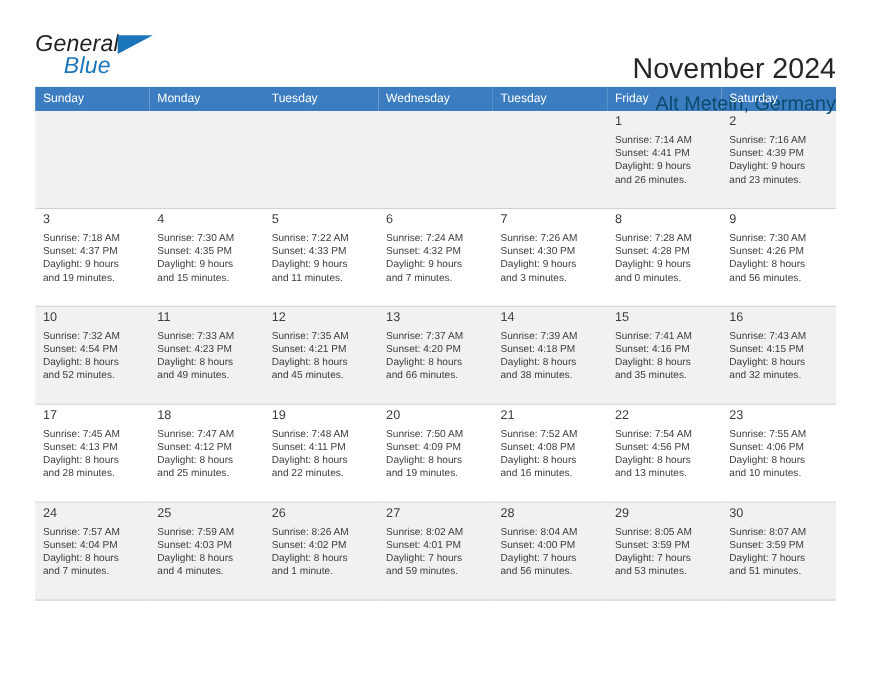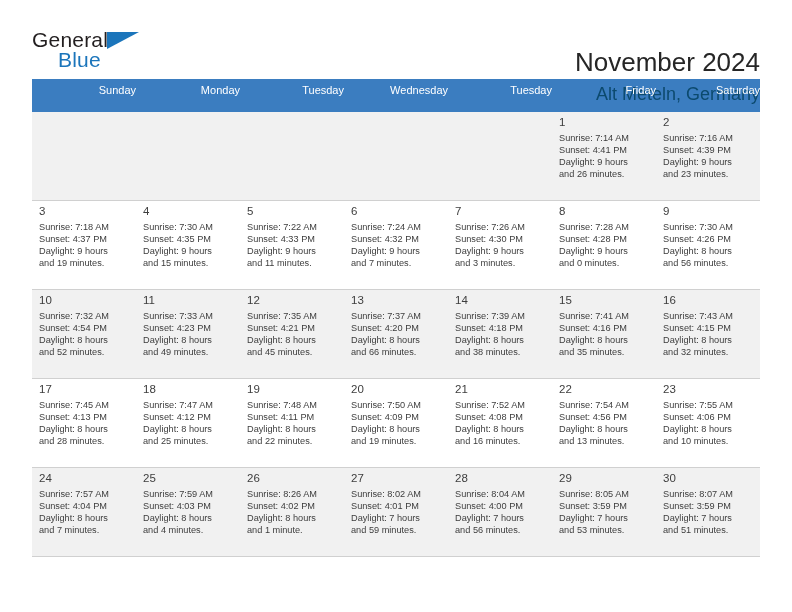--- a/index.html
+++ b/index.html
@@ -29,20 +29,21 @@
     justify-content: space-between;
     padding-top: 26px;
     height: 74px;
     box-sizing: border-box;
   }
   .logo {
     position: relative;
     width: 110px;
     height: 48px;
     flex: 0 0 auto;
+    font-style: italic;
   }
   .logo-general {
     position: absolute;
     left: 0;
     top: 2px;
     font-size: 21px;
     letter-spacing: 0.2px;
     color: #231f20;
     font-family: "Liberation Sans", sans-serif;
   }
@@ -90,22 +91,22 @@
     width: 728px;
     border-collapse: collapse;
     table-layout: fixed;
     margin-top: 5px;
   }
   .calendar th {
     background: #3b7dc0;
     color: #ffffff;
     font-size: 11px;
     font-weight: normal;
-    text-align: right;
-    padding: 5px 0 16px 7px;
+    text-align: left;
+    padding: 5px 0 5px 7px;
     height: 19px;
     border: none;
     box-sizing: border-box;
   }
   .calendar td {
     width: 104px;
     height: 89px;
     vertical-align: top;
     padding: 0;
     border: none;

